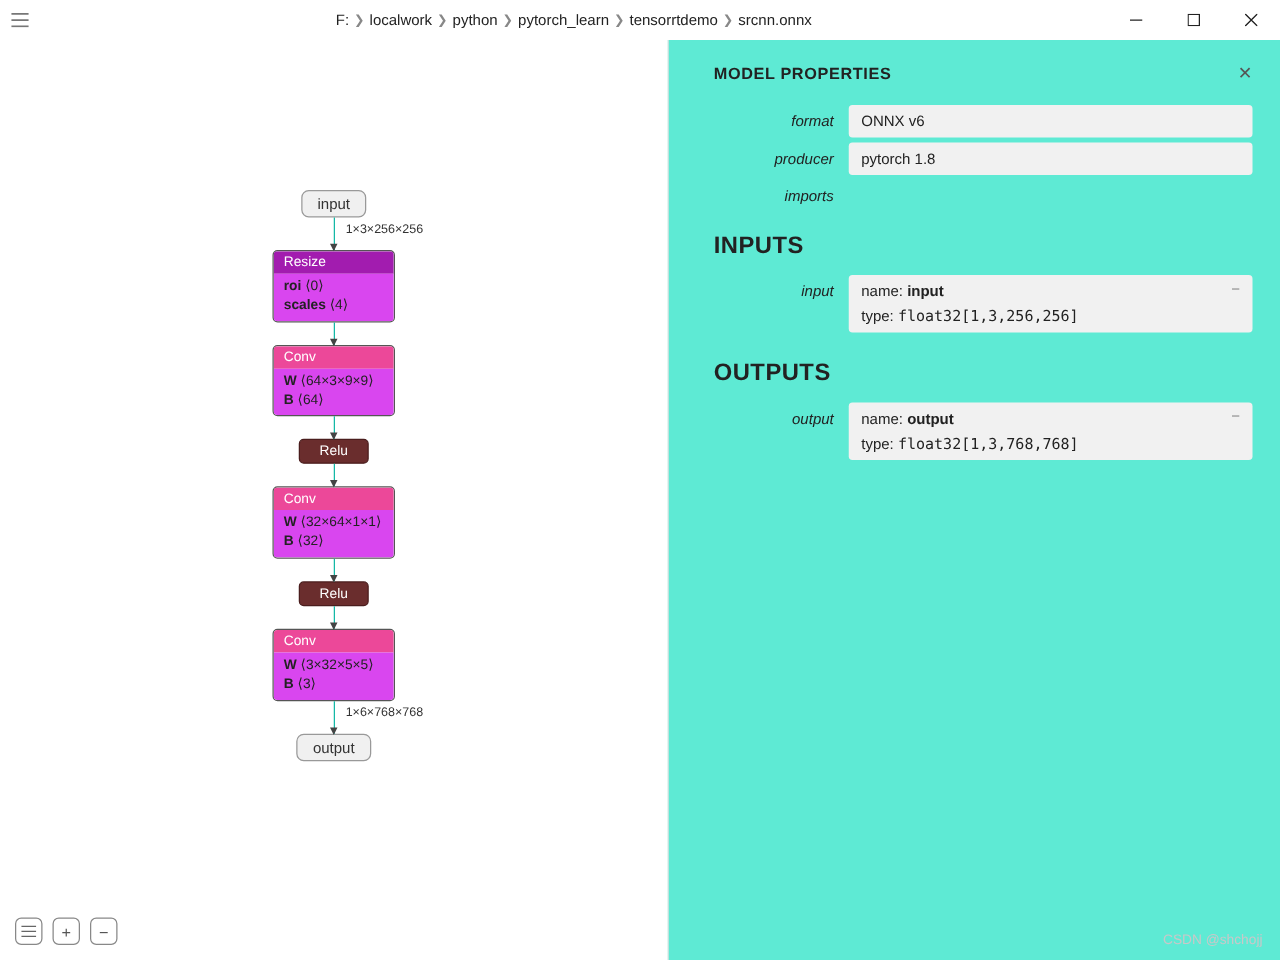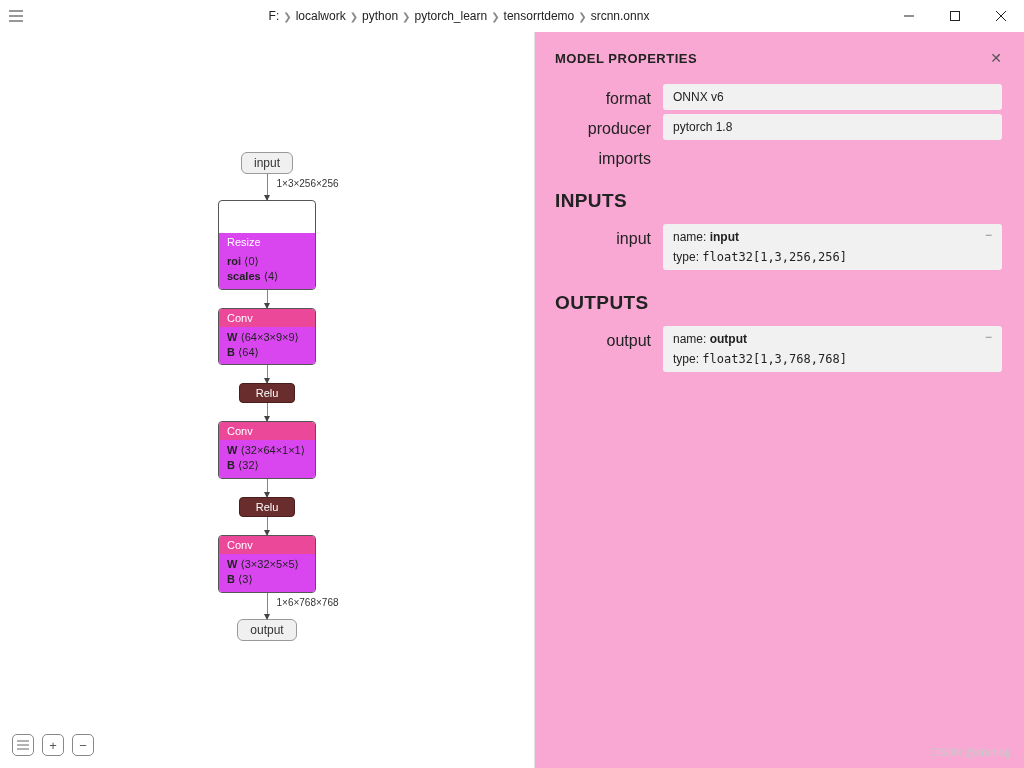--- a/index.html
+++ b/index.html
@@ -21,35 +21,35 @@
   .ionode { border: 1px solid #999; border-radius: 6px; background: #f0f0f0; padding: 3px 12px; font-size: 12px; color: #333; }
   .edge { width: 1px; height: 26px; background: #14b8a6; position: relative; }
   .edge::after { content: ""; position: absolute; bottom: -1px; left: -3px; border-left: 3.5px solid transparent; border-right: 3.5px solid transparent; border-top: 6px solid #444; }
   .edge.short { height: 18px; }
   .edge-label { position: absolute; left: 10px; top: 4px; font-size: 10px; color: #333; white-space: nowrap; }
 
   .opnode { width: 98px; border: 1px solid #555; border-radius: 4px; overflow: hidden; font-size: 11px; }
   .opnode .head { padding: 3px 8px; color: #fff; font-weight: 500; }
   .opnode .body { background: #d946ef; padding: 3px 8px 5px; color: #222; line-height: 1.35; }
   .opnode .body .k { font-weight: 600; }
-  .opnode.black .head { background: #d946ef; margin-top: 32px; }
+  .opnode.black .head { background: #a21caf; }
   .opnode.blue  .head { background: #ec4899; }
   .relu { background: #6a2d2d; color: #fff; padding: 3px 16px; border-radius: 4px; font-size: 11px; border: 1px solid #4a1d1d; }
 
   
   .tools { position: absolute; left: 12px; bottom: 12px; display: flex; gap: 8px; }
   .tool { width: 22px; height: 22px; border: 1px solid #888; border-radius: 5px; display: flex; align-items: center; justify-content: center; font-size: 13px; color: #555; background: #fff; }
 
   
-  .panel { width: 490px; border-left: 1px solid #e0e0e0; padding: 18px 22px 0 20px; font-size: 12px; color: #222; overflow-y: auto; background: #f9a8d4; }
+  .panel { width: 490px; border-left: 1px solid #e0e0e0; padding: 18px 22px 0 36px; font-size: 12px; color: #222; overflow-y: auto; background: #5eead4; }
   .panel-header { display: flex; justify-content: space-between; align-items: center; margin-bottom: 18px; }
   .panel-title { font-size: 13px; font-weight: 700; letter-spacing: 0.5px; }
   .close-x { font-size: 14px; color: #555; }
   .row { display: flex; align-items: stretch; margin-bottom: 4px; }
-  .row .label { width: 108px; text-align: right; padding: 6px 12px 0 0; font-size: 16px; color: #222; }
+  .row .label { width: 108px; text-align: right; padding: 6px 12px 0 0; font-size: 12px; color: #222; font-style: italic; }
   .row .value { flex: 1; background: #f1f1f1; border-radius: 3px; padding: 6px 10px; font-size: 12px; color: #222; position: relative; }
   .row .value .dash { position: absolute; right: 10px; top: 4px; color: #888; }
   .section { font-size: 19px; font-weight: 700; margin: 22px 0 12px; letter-spacing: 0.4px; }
   .value .mono { font-family: "Consolas", monospace; }
   .value-stack .line2 { margin-top: 6px; }
 
   .watermark { position: absolute; right: 14px; bottom: 10px; font-size: 11px; color: #c8c8c8; }
 </style>
 </head>
 <body>

